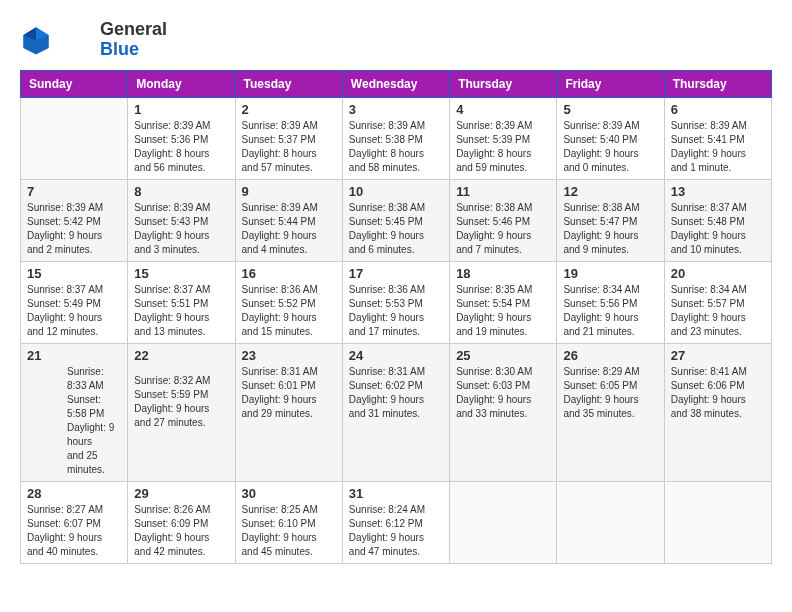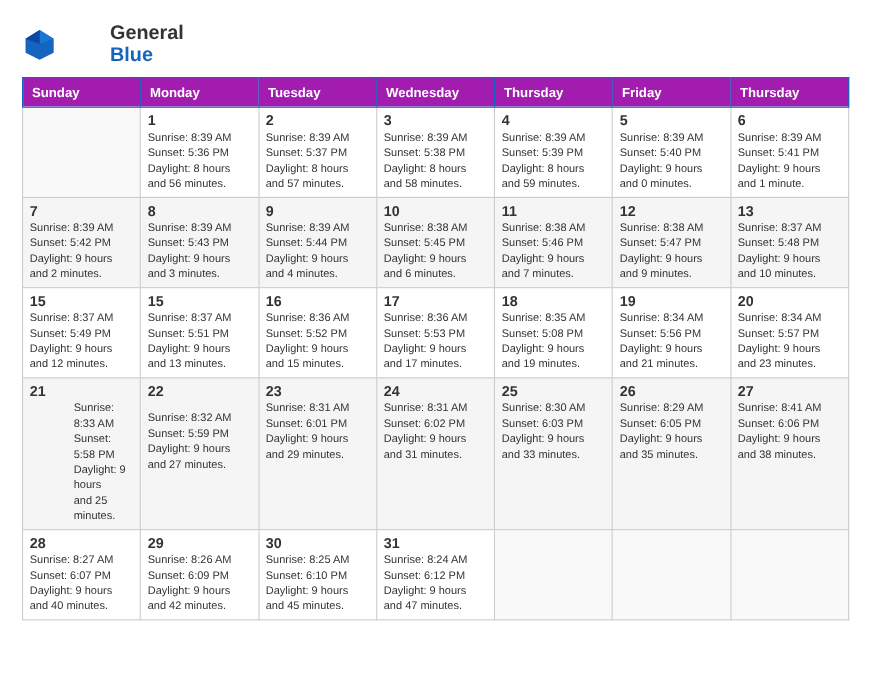--- a/index.html
+++ b/index.html
@@ -248,21 +248,21 @@
         <td>
           <span class="day-number">17</span>
           <div class="day-info" style="white-space: pre-line;">Sunrise: 8:36 AM
 Sunset: 5:53 PM
 Daylight: 9 hours
 and 17 minutes.</div>
         </td>
         <td>
           <span class="day-number">18</span>
           <div class="day-info" style="white-space: pre-line;">Sunrise: 8:35 AM
-Sunset: 5:08 PM
+Sunset: 5:54 PM
 Daylight: 9 hours
 and 19 minutes.</div>
         </td>
         <td>
           <span class="day-number">19</span>
           <div class="day-info" style="white-space: pre-line;">Sunrise: 8:34 AM
 Sunset: 5:56 PM
 Daylight: 9 hours
 and 21 minutes.</div>
         </td>

